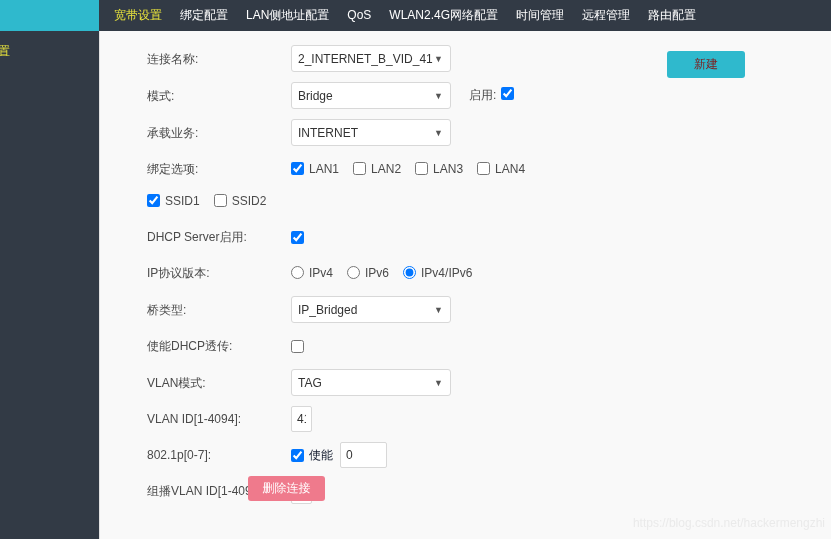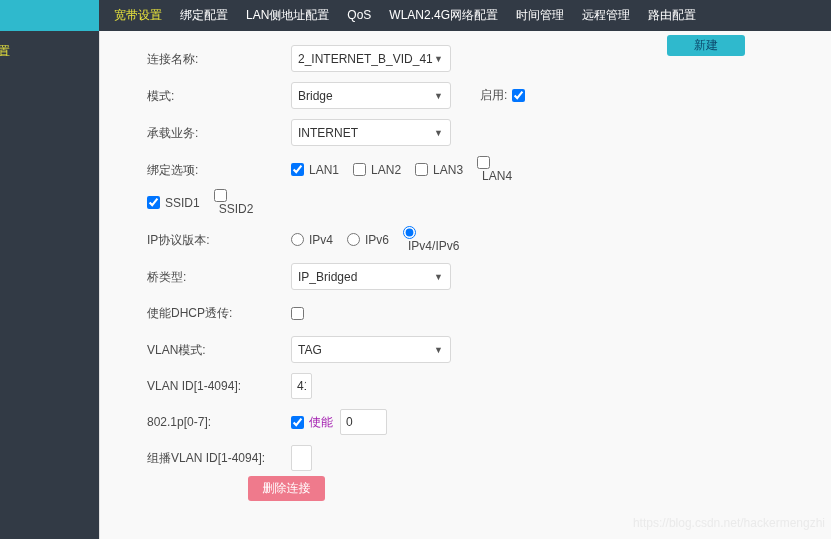--- a/index.html
+++ b/index.html
@@ -68,27 +68,27 @@
     left: 99px; top: 31px;
     width: 732px; height: 508px;
     background: #f9f9f9;
     border-left: 1px solid #e2e2e2;
     box-sizing: border-box;
   }
 
   #newbtn {
     position: absolute;
     left: 567px;
-    top: 4px;
+    top: 20px;
     width: 78px;
-    height: 21px;
+    height: 27px;
     background: #2fb9cd;
     border: none;
     border-radius: 3px;
-    color: #0c4a6e;
+    color: #7f1d1d;
     font-size: 12px;
     font-family: inherit;
     cursor: pointer;
     padding: 0;
   }
 
   #form {
     position: absolute;
     left: 0; top: 0;
     width: 732px;
@@ -168,31 +168,31 @@
   .cbgroup { display: flex; align-items: center; }
   .cbitem {
     display: flex;
     align-items: flex-start;
     margin-right: 14px;
     font-size: 12px;
     color: #4a4a4a;
     cursor: pointer;
   }
   .cbitem span { margin-left: 5px; }
-  .cbitem.last { margin-right: 4px; flex-direction: column; }
+  .cbitem.last { margin-right: 4px; }
 
   .inline-en {
     font-size: 12px;
-    color: #a21caf;
+    color: #0f172a;
     margin: 0 7px 0 5px;
   }
   .enable-tail {
     display: flex;
-    align-items: center;
-    margin-left: 29px;
+    align-items: flex-start;
+    margin-left: 18px;
     font-size: 12px;
     color: #4a4a4a;
   }
   .enable-tail span { margin-right: 5px; }
 
   .sub-row { margin-top: -4px; margin-bottom: 10px; }
 
   #delbtn {
     position: absolute;
     left: 148px;
@@ -313,20 +313,26 @@
           <input type="checkbox" checked="" style="">
           <span>SSID1</span>
         </label>
         <label class="cbitem last">
           <input type="checkbox" style="">
           <span>SSID2</span>
         </label>
       </div>
     </div>
 
+    <div class="row">
+      <div class="lbl">DHCP Server启用:</div>
+      <div class="ctl">
+        <input type="checkbox" checked="" style="">
+      </div>
+    </div>
 
     <div class="row">
       <div class="lbl">IP协议版本:</div>
       <div class="ctl cbgroup">
         <label class="cbitem">
           <input type="radio" name="ipver" style="">
           <span>IPv4</span>
         </label>
         <label class="cbitem">
           <input type="radio" name="ipver" style="">

